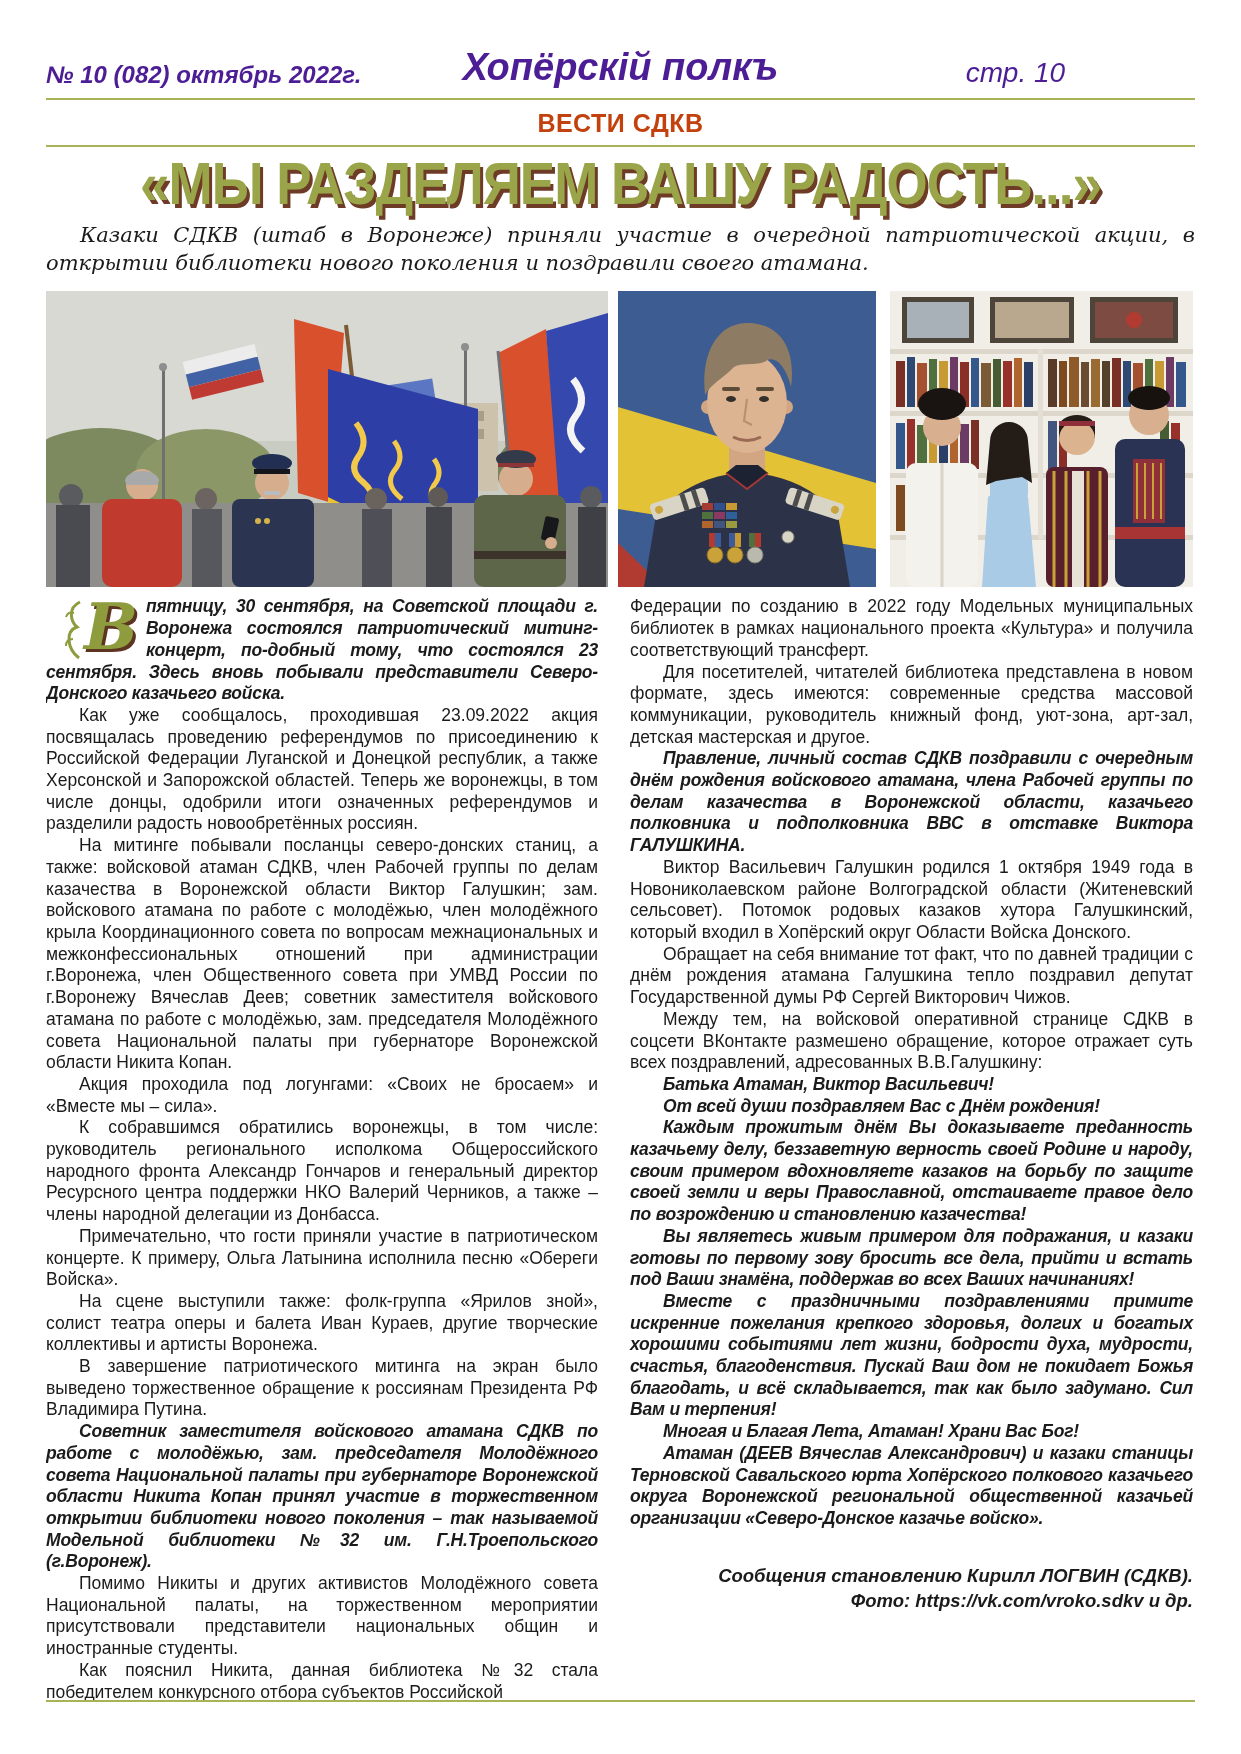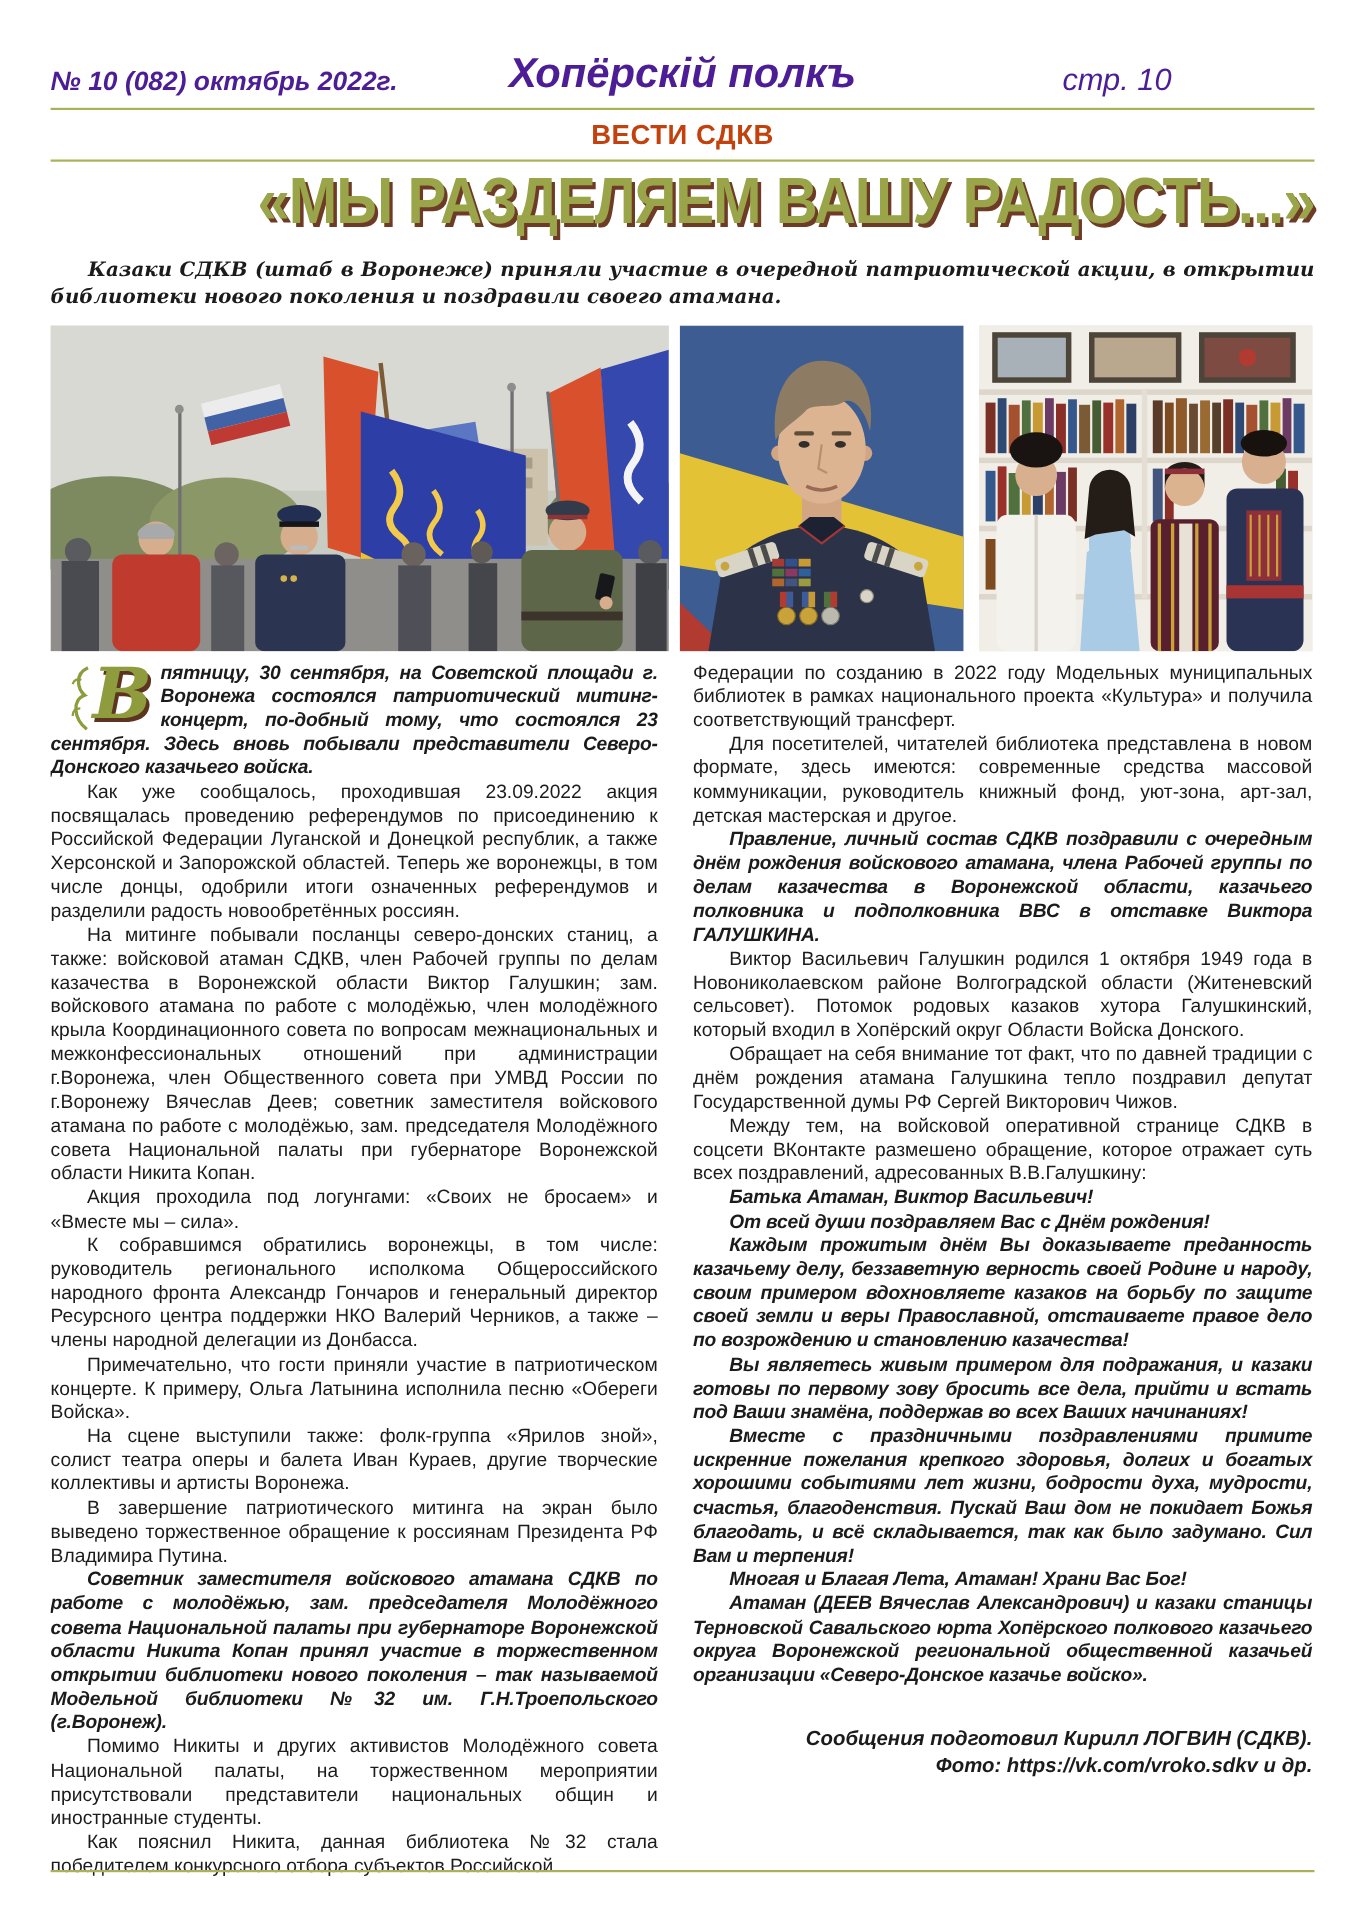--- a/index.html
+++ b/index.html
@@ -11,28 +11,28 @@
   .page{padding:0 46px;position:relative;}
   
   .masthead{display:flex;align-items:flex-end;margin-top:46px;color:#4c1d95;}
   .masthead .side{flex:1;}
   .issue{font-size:24px;font-weight:bold;font-style:italic;}
   .pageno{font-size:28px;font-weight:normal;font-style:italic;text-align:center;}
   .paper-title{flex:1.2;text-align:center;font-size:38px;font-weight:bold;font-style:italic;white-space:nowrap;}
   .rule{border:none;border-top:2px solid #a9b257;margin:0;}
   .rule-1{margin-top:9px;}
   .kicker{text-align:center;color:#c2410c;font-weight:bold;font-size:25px;margin:9px 0 7px;letter-spacing:0.5px;}
-  .headline{text-align:right;margin:6px 0 20px;}
+  .headline{text-align:center;margin:6px 0 8px;}
   .headline span{
     display:inline-block;font-size:53px;font-weight:bold;color:#99a548;
     text-shadow:3px 3px 0 #6e3b26;transform:scaleY(1.12);letter-spacing:-1px;white-space:nowrap;
   }
   .lede{
-    font-family:"DejaVu Serif",serif;font-weight:bold;font-style:italic;
-    font-size:18px;line-height:1.32;text-align:justify;text-indent:34px;margin:4px 0 14px;
+    font-family:"DejaVu Serif",serif;font-weight:normal;font-style:italic;
+    font-size:21px;line-height:1.32;text-align:justify;text-indent:34px;margin:4px 0 14px;
   }
   
   .photos{display:flex;margin-top:2px;}
   .photo{flex:none;display:block;background:#ddd;}
   .photo-2{margin-left:10px;}
   .photo-3{margin-left:14px;}
   
   .columns{display:flex;gap:32px;margin-top:9px;height:1114px;overflow:hidden;}
   .col{width:552px;}
   .col.right{width:563px;}
@@ -344,20 +344,20 @@
       <p class="p">Виктор Васильевич Галушкин родился 1 октября 1949 года в Новониколаевском районе Волгоградской области (Житеневский сельсовет). Потомок родовых казаков хутора Галушкинский, который входил в Хопёрский округ Области Войска Донского.</p>
       <p class="p">Обращает на себя внимание тот факт, что по давней традиции с днём рождения атамана Галушкина тепло поздравил депутат Государственной думы РФ Сергей Викторович Чижов.</p>
       <p class="p">Между тем, на войсковой оперативной странице СДКВ в соцсети ВКонтакте размешено обращение, которое отражает суть всех поздравлений, адресованных В.В.Галушкину:</p>
       <p class="p bold">Батька Атаман, Виктор Васильевич!</p>
       <p class="p bold">От всей души поздравляем Вас с Днём рождения!</p>
       <p class="p bold">Каждым прожитым днём Вы доказываете преданность казачьему делу, беззаветную верность своей Родине и народу, своим примером вдохновляете казаков на борьбу по защите своей земли и веры Православной, отстаиваете правое дело по возрождению и становлению казачества!</p>
       <p class="p bold">Вы являетесь живым примером для подражания, и казаки готовы по первому зову бросить все дела, прийти и встать под Ваши знамёна, поддержав во всех Ваших начинаниях!</p>
       <p class="p bold">Вместе с праздничными поздравлениями примите искренние пожелания крепкого здоровья, долгих и богатых хорошими событиями лет жизни, бодрости духа, мудрости, счастья, благоденствия. Пускай Ваш дом не покидает Божья благодать, и всё складывается, так как было задумано. Сил Вам и терпения!</p>
       <p class="p bold">Многая и Благая Лета, Атаман! Храни Вас Бог!</p>
       <p class="p bold">Атаман (ДЕЕВ Вячеслав Александрович) и казаки станицы Терновской Савальского юрта Хопёрского полкового казачьего округа Воронежской региональной общественной казачьей организации «Северо-Донское казачье войско».</p>
-      <p class="credit">Сообщения подготовил Кирилл ЛОГВИН (СДКВ).</p>
+      <p class="credit">Сообщения становлению Кирилл ЛОГВИН (СДКВ).</p>
       <p class="credit">Фото: https://vk.com/vroko.sdkv и др.</p>
     </div>
   </div>
 
 </div>
 
 <div class="bottom-rule"></div>
 
 </body></html>

